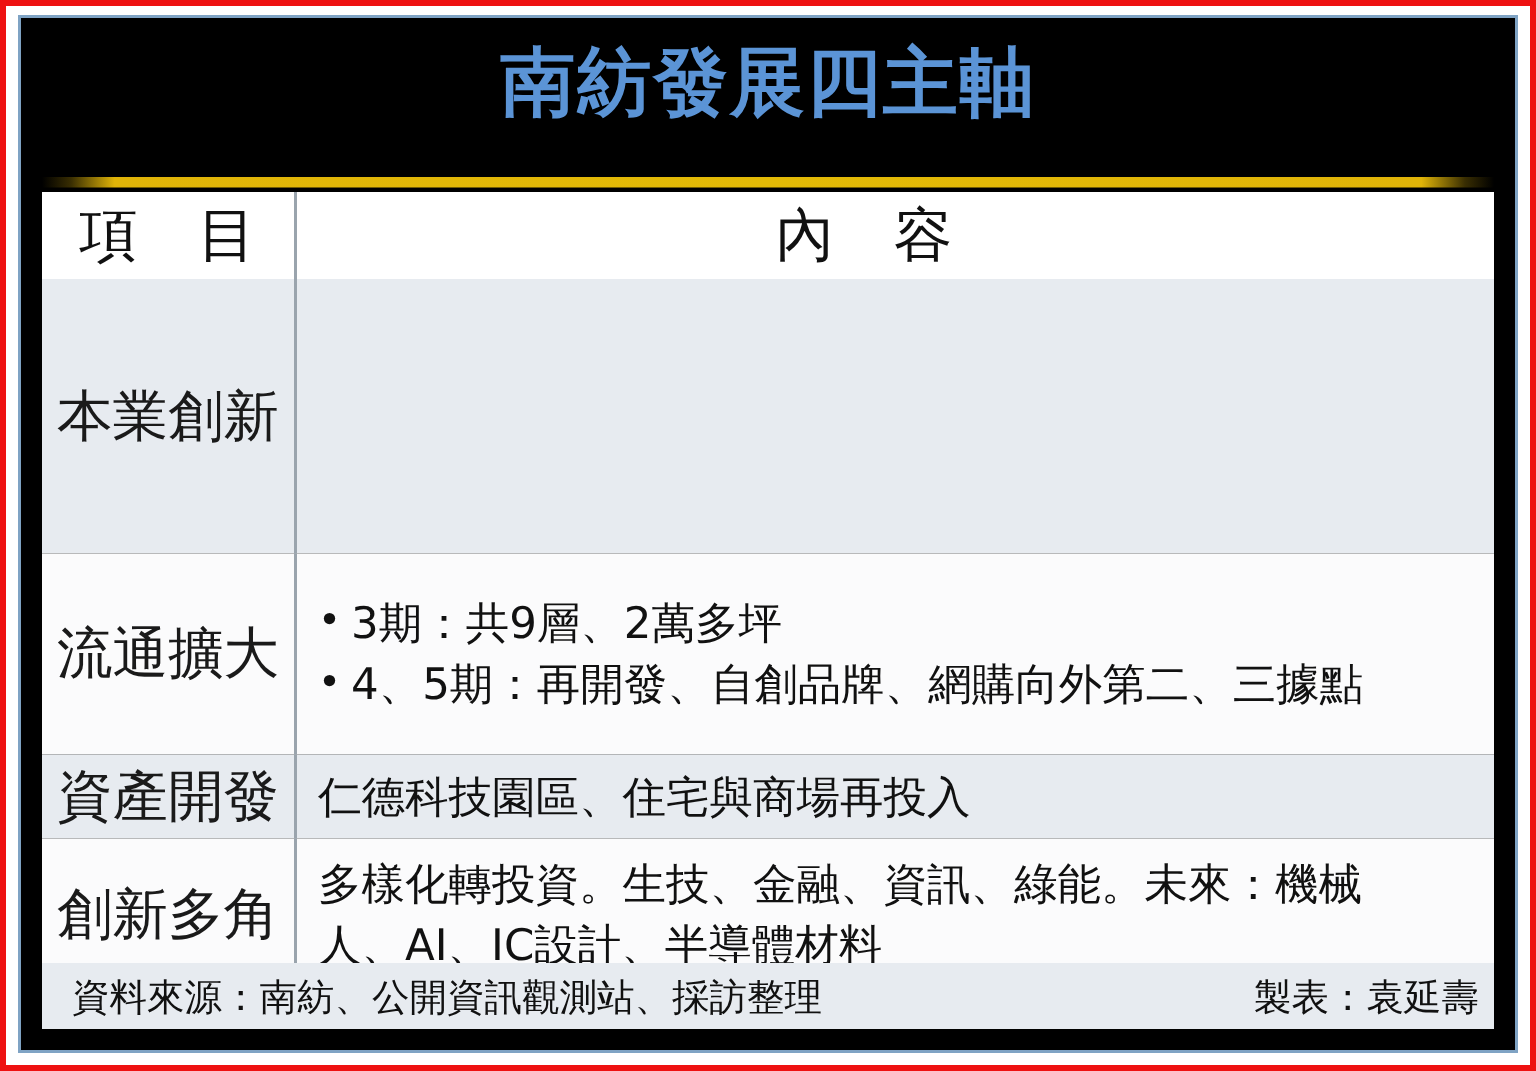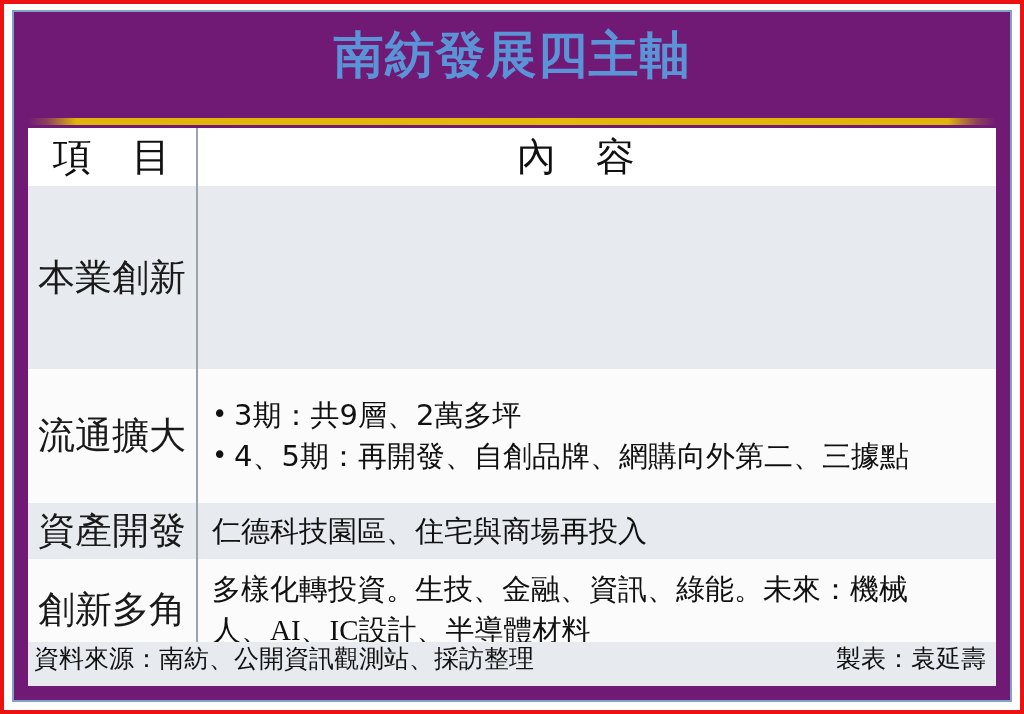--- a/index.html
+++ b/index.html
@@ -24,21 +24,21 @@
     border: 4px solid #ee1111;
   }
   .inner-frame {
     position: absolute;
     left: 8px;
     top: 6px;
     right: 8px;
     bottom: 8px;
     box-sizing: border-box;
     border: 2px solid #7fa3c4;
-    background: #701a75;
+    background: #000000;
   }
 
   
   .title-wrap {
     position: absolute;
     left: 0;
     top: 14px;
     width: 100%;
     text-align: center;
   }
@@ -163,34 +163,35 @@
   }
   .wrap-line {
     font-size: 29px;
     line-height: 41px;
     color: #111111;
   }
 
   .r1 { height: 183px; }
   .r2 { height: 134px; }
   .r3 { height: 56px; }
-  .r4 { height: 102px; font-family: Liberation Serif, serif; }
+  .r4 { height: 102px; }
 
   
   .footer {
     position: absolute;
     left: 14px;
     right: 14px;
     bottom: 14px;
     height: 44px;
     background: #e7ebf0;
     display: flex;
+    align-items: center;
     justify-content: space-between;
     box-sizing: border-box;
-    padding: 0 10px 0 6px;
+    padding: 0 10px 0 20px;
   }
   .footer-text {
     font-size: 25px;
     color: #111111;
     white-space: nowrap;
   }
 </style>
 </head>
 <body>
 

